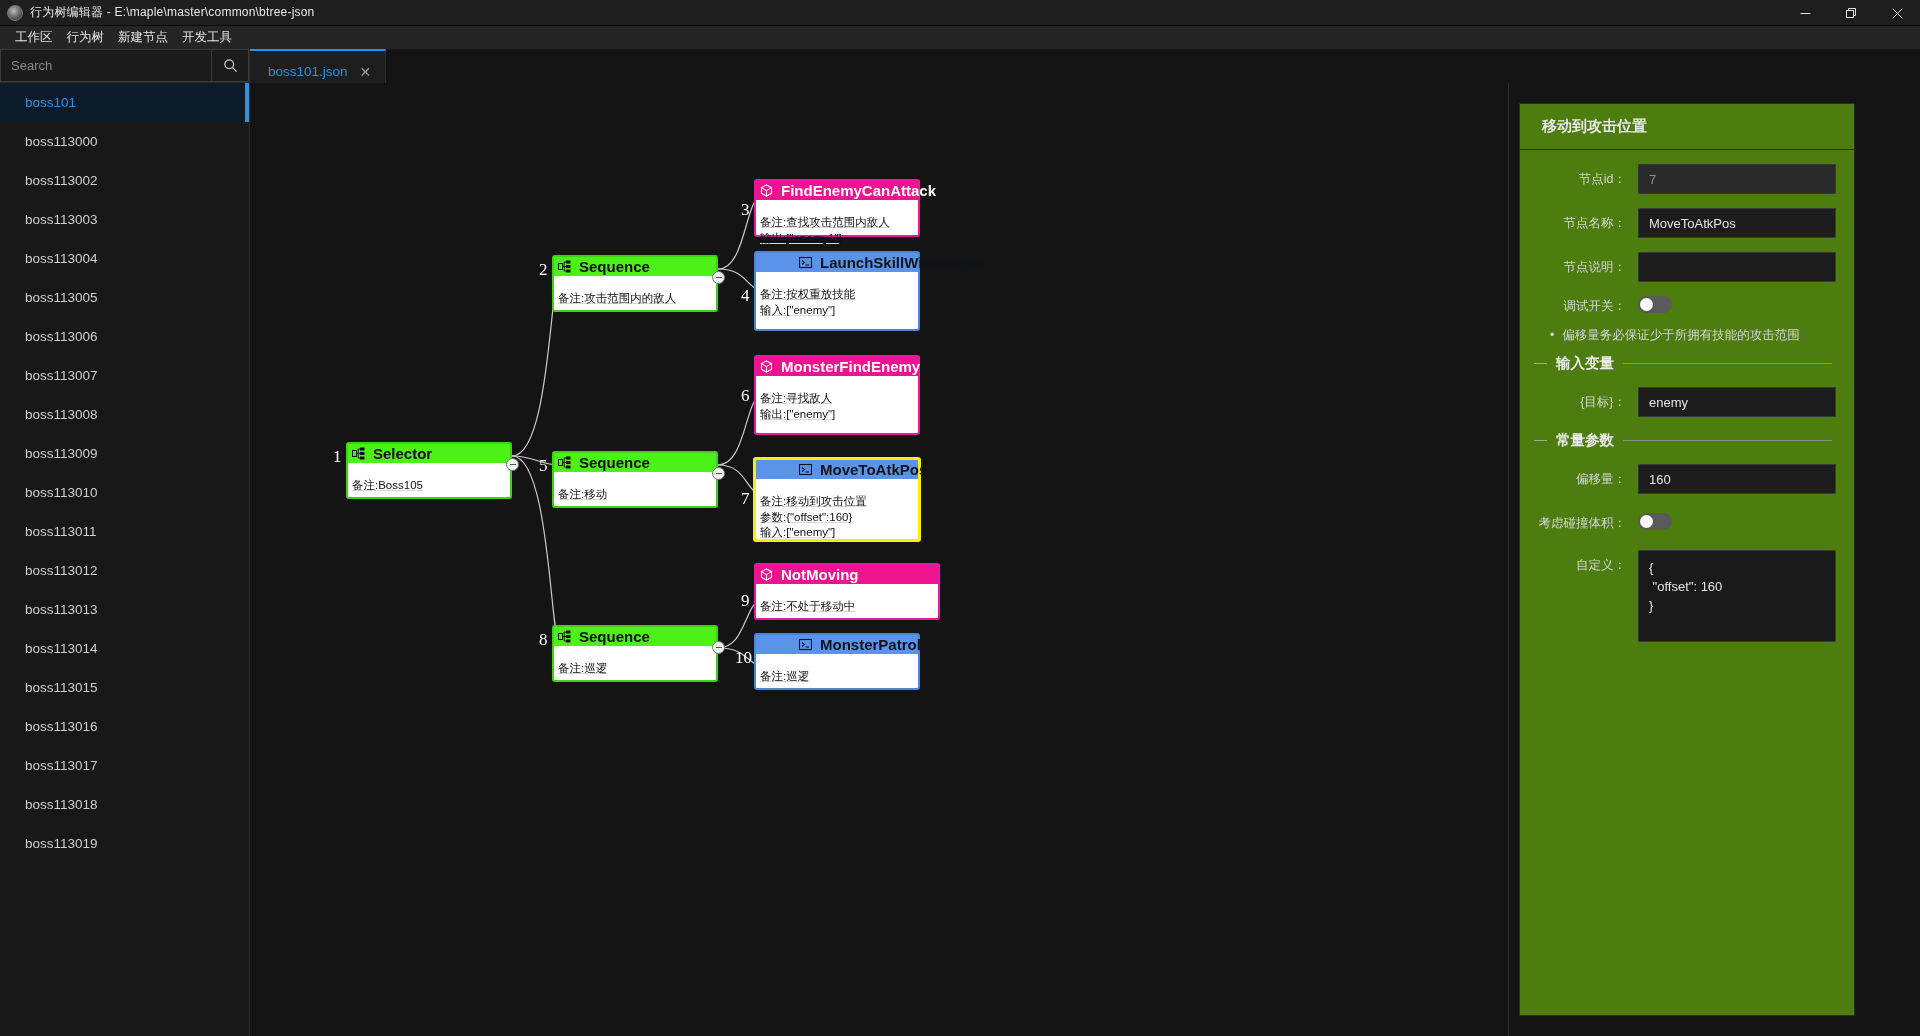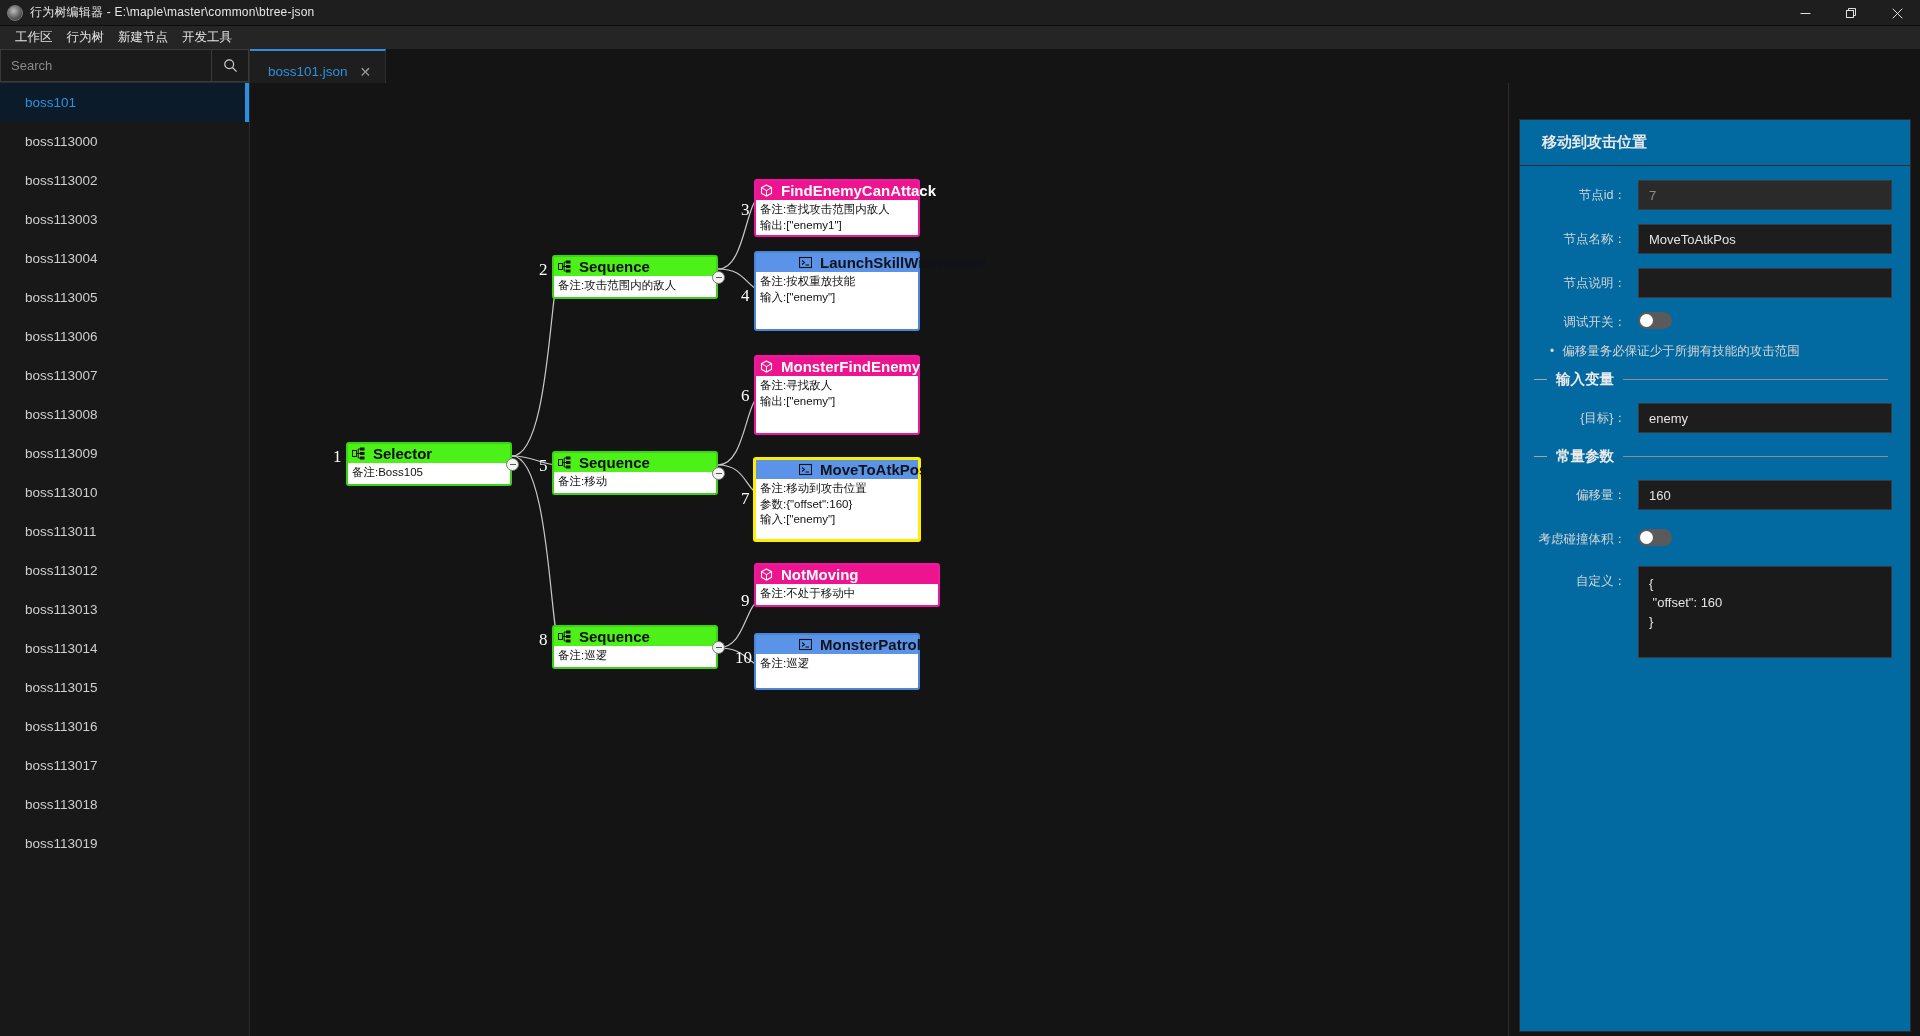--- a/index.html
+++ b/index.html
@@ -88,21 +88,21 @@
     background: #141414; overflow: hidden;
   }
   .edges { position: absolute; top: 0; left: 0; width: 1258px; height: 953px; }
 
   .node { position: absolute; border-radius: 3px; background: #ffffff; }
   .node-hd {
     display: flex; align-items: center; gap: 8px;
     font-size: 15px; font-weight: bold; color: #ffffff;
     padding: 2px 4px; height: 19px; line-height: 15px;
   }
-  .node-bd { padding: 2px 4px 3px 4px; }
+  .node-bd { padding: 15px 4px 3px 4px; text-decoration: underline; }
   .node-line { font-size: 11.5px; color: #111; line-height: 15.5px; white-space: nowrap; }
   .node-ico { width: 13px; height: 13px; flex: 0 0 13px; display:block; }
 
   .node.green { border: 2px solid #3fd116; }
   .node.green .node-hd { background: #4cf117; color: #0a0a0a; }
   .node.pink  { border: 2px solid #ee18a0; }
   .node.pink  .node-hd { background: #ee138f; }
   .node.blue  { border: 2px solid #4a86d8; }
   .node.blue  .node-hd { background: #5b93e8; color: #10131a; padding-left: 43px; }
   .node.sel   { border: 3px solid #ffee00; }
@@ -119,22 +119,22 @@
   .handle::before {
     content: ""; width: 6px; height: 1.5px; background: #555;
   }
 
   
   .props {
     position: absolute; top: 83px; left: 1508px; width: 412px; height: 953px;
     background: #141414; border-left: 1px solid #2e2e2e;
   }
   .props-card {
-    position: absolute; top: 36px; left: 10px; width: 392px; height: 913px;
-    background: #0369a1; border: 1px solid #2c2c2c;
+    position: absolute; top: 20px; left: 10px; width: 336px; height: 913px;
+    background: #4d7c0f; border: 1px solid #2c2c2c;
   }
   .props-title {
     height: 46px; display: flex; align-items: center; padding-left: 22px;
     font-size: 15px; font-weight: bold; color: #e9e9e9;
     border-bottom: 1px solid #2c2c2c;
   }
   .props-body { padding: 14px 18px 0 0; }
 
   .frow { display: flex; align-items: center; margin-bottom: 14px; }
   .flabel {

